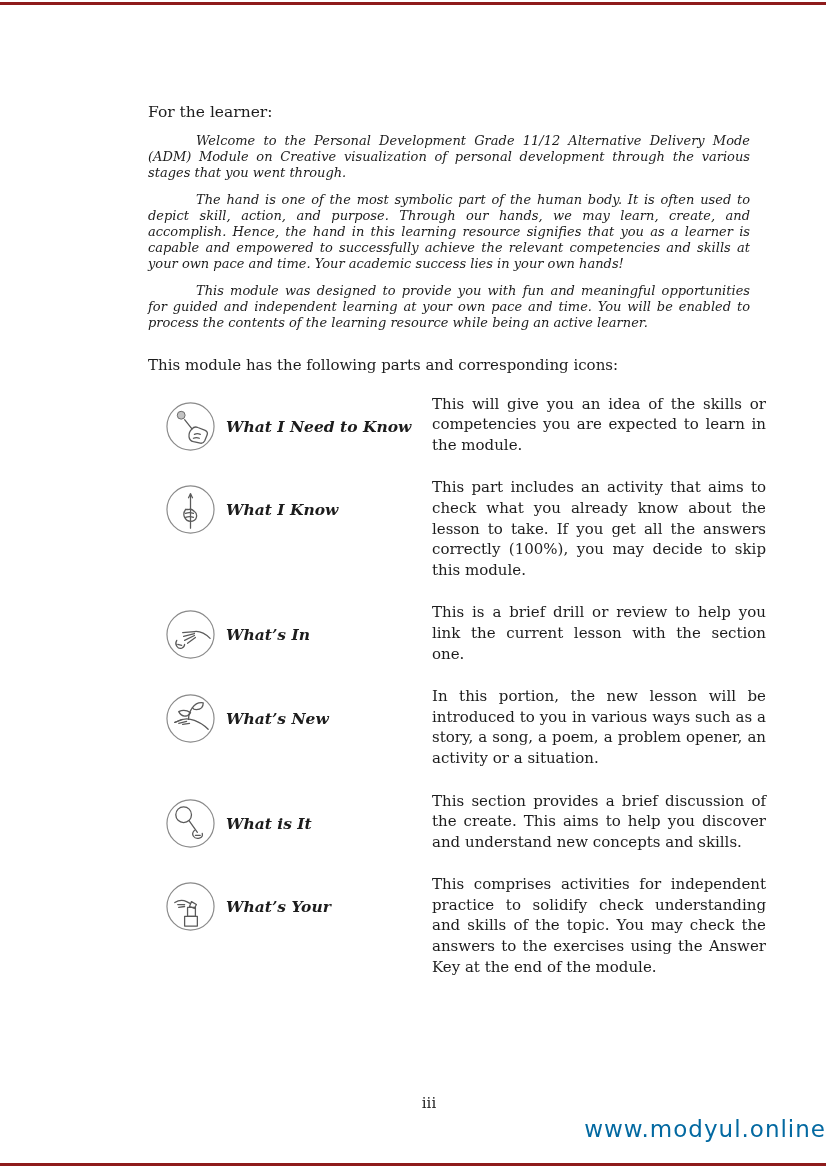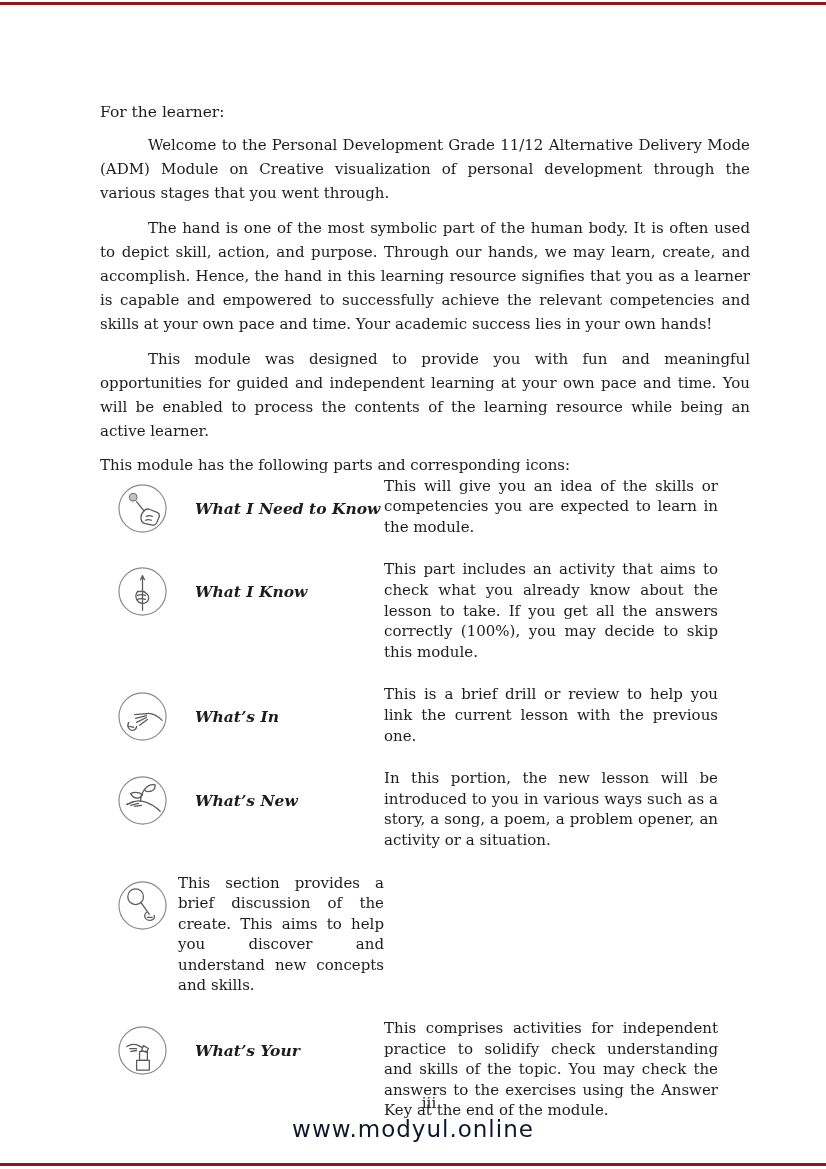--- a/index.html
+++ b/index.html
@@ -4,53 +4,56 @@
 <style>
   * { margin:0; padding:0; box-sizing:border-box; }
   html,body { background:#ffffff; }
   .page {
     position:relative;
     width:826px; height:1169px;
     background:#ffffff;
     font-family:"DejaVu Serif","Liberation Serif",serif;
     color:#1c1c1c;
     overflow:hidden;
+    padding-left:48px;
   }
   .edge-bar { position:absolute; left:0; width:826px; height:3px; }
   .edge-bar.top { top:2px; }
   .edge-bar.bottom { bottom:3px; }
 
   .content { padding:102px 76px 0 100px; }
 
   .learner-heading {
     font-size:15.5px; line-height:20px; font-weight:normal;
     margin-bottom:11px;
   }
   .para {
-    font-size:15px; line-height:24px;
+    font-size:13px; line-height:16px;
     text-align:justify; text-indent:48px;
     margin-bottom:11px;
+    font-style:italic;
   }
-  .para.last { margin-bottom:12px; }
+  .para.last { margin-bottom:24px; }
   .parts-intro {
     font-size:15px; line-height:20.6px;
+    margin-bottom:18px;
   }
 
   .part-row {
     display:grid;
     grid-template-columns:78px 206px 334px;
     align-items:start;
     min-height:57px;
     margin-bottom:22px;
   }
   .part-iconwrap { padding-left:17px; padding-top:7px; }
   .part-icon svg { display:block; }
   .part-label {
     font-size:15.5px; font-weight:bold; font-style:italic;
-    padding-top:24px; line-height:18px;margin-left:17px;
+    padding-top:24px; line-height:18px;
   }
   .part-desc {
     font-size:15px; line-height:20.6px;
     text-align:justify;
   }
 
   .page-number {
     position:absolute; top:1094px; left:16px; width:100%;
     text-align:center; font-size:15px;
   }
@@ -117,21 +120,21 @@
         <span class="part-icon">
           <svg width="51" height="51" viewBox="0 0 52 52">
             <circle class="icon-ring" cx="26" cy="26" r="24"></circle>
             <path class="icon-stroke" d="M46 30 q-8 -8 -16 -7"></path>
             <path class="icon-stroke" d="M30 23 l-12 1 M30 25 l-11 3 M30 27 l-10 5 M31 29 l-8 6"></path>
             <path class="icon-stroke" d="M12 32 q-2 3 0 6 q2 3 5 2 q3 -1 3 -4 M13 36 l4 1"></path>
           </svg>
         </span>
       </div>
       <div class="part-label">What’s In</div>
-      <div class="part-desc">This is a brief drill or review to help you link the current lesson with the previous one.</div>
+      <div class="part-desc">This is a brief drill or review to help you link the current lesson with the section one.</div>
     </div>
 
     <div class="part-row">
       <div class="part-iconwrap">
         <span class="part-icon">
           <svg width="51" height="51" viewBox="0 0 52 52">
             <circle class="icon-ring" cx="26" cy="26" r="24"></circle>
             <path class="icon-stroke" d="M10 30 q10 -6 20 -2 q8 3 14 9"></path>
             <path class="icon-stroke" d="M10 30 l8 -3 M14 31 l8 -2 M18 32 l7 -1"></path>
             <path class="icon-stroke" d="M24 27 q0 -7 4 -12"></path>
@@ -148,20 +151,21 @@
       <div class="part-iconwrap">
         <span class="part-icon">
           <svg width="51" height="51" viewBox="0 0 52 52">
             <circle class="icon-ring" cx="26" cy="26" r="24"></circle>
             <circle class="icon-stroke" cx="19" cy="17" r="8"></circle>
             <path class="icon-stroke" d="M24.5 23 L33 35"></path>
             <path class="icon-stroke" d="M30 33 q-3 3 -1 6 q2 3 6 2 q4 -1 3 -5 M31 38 l5 0"></path>
           </svg>
         </span>
       </div>
+      <div class="part-label">What is It</div>
       <div class="part-desc">This section provides a brief discussion of the create. This aims to help you discover and understand new concepts and skills.</div>
     </div>
 
     <div class="part-row">
       <div class="part-iconwrap">
         <span class="part-icon">
           <svg width="51" height="51" viewBox="0 0 52 52">
             <circle class="icon-ring" cx="26" cy="26" r="24"></circle>
             <rect class="icon-stroke" x="20" y="36" width="13" height="10"></rect>
             <rect class="icon-stroke" x="23" y="27" width="8" height="9"></rect>
@@ -170,17 +174,17 @@
           </svg>
         </span>
       </div>
       <div class="part-label">What’s Your</div>
       <div class="part-desc">This comprises activities for independent practice to solidify check understanding and skills of the topic. You may check the answers to the exercises using the Answer Key at the end of the module.</div>
     </div>
 
   </div>
 
   <div class="page-number">iii</div>
-  <div class="watermark" style="color: #0f172a;">www.modyul.online</div>
+  <div class="watermark" style="color: #0369a1; text-align: right;">www.modyul.online</div>
 
   <div class="edge-bar bottom" style="background-color: rgb(142, 27, 27);"></div>
 
 </div>
 
 </body></html>

